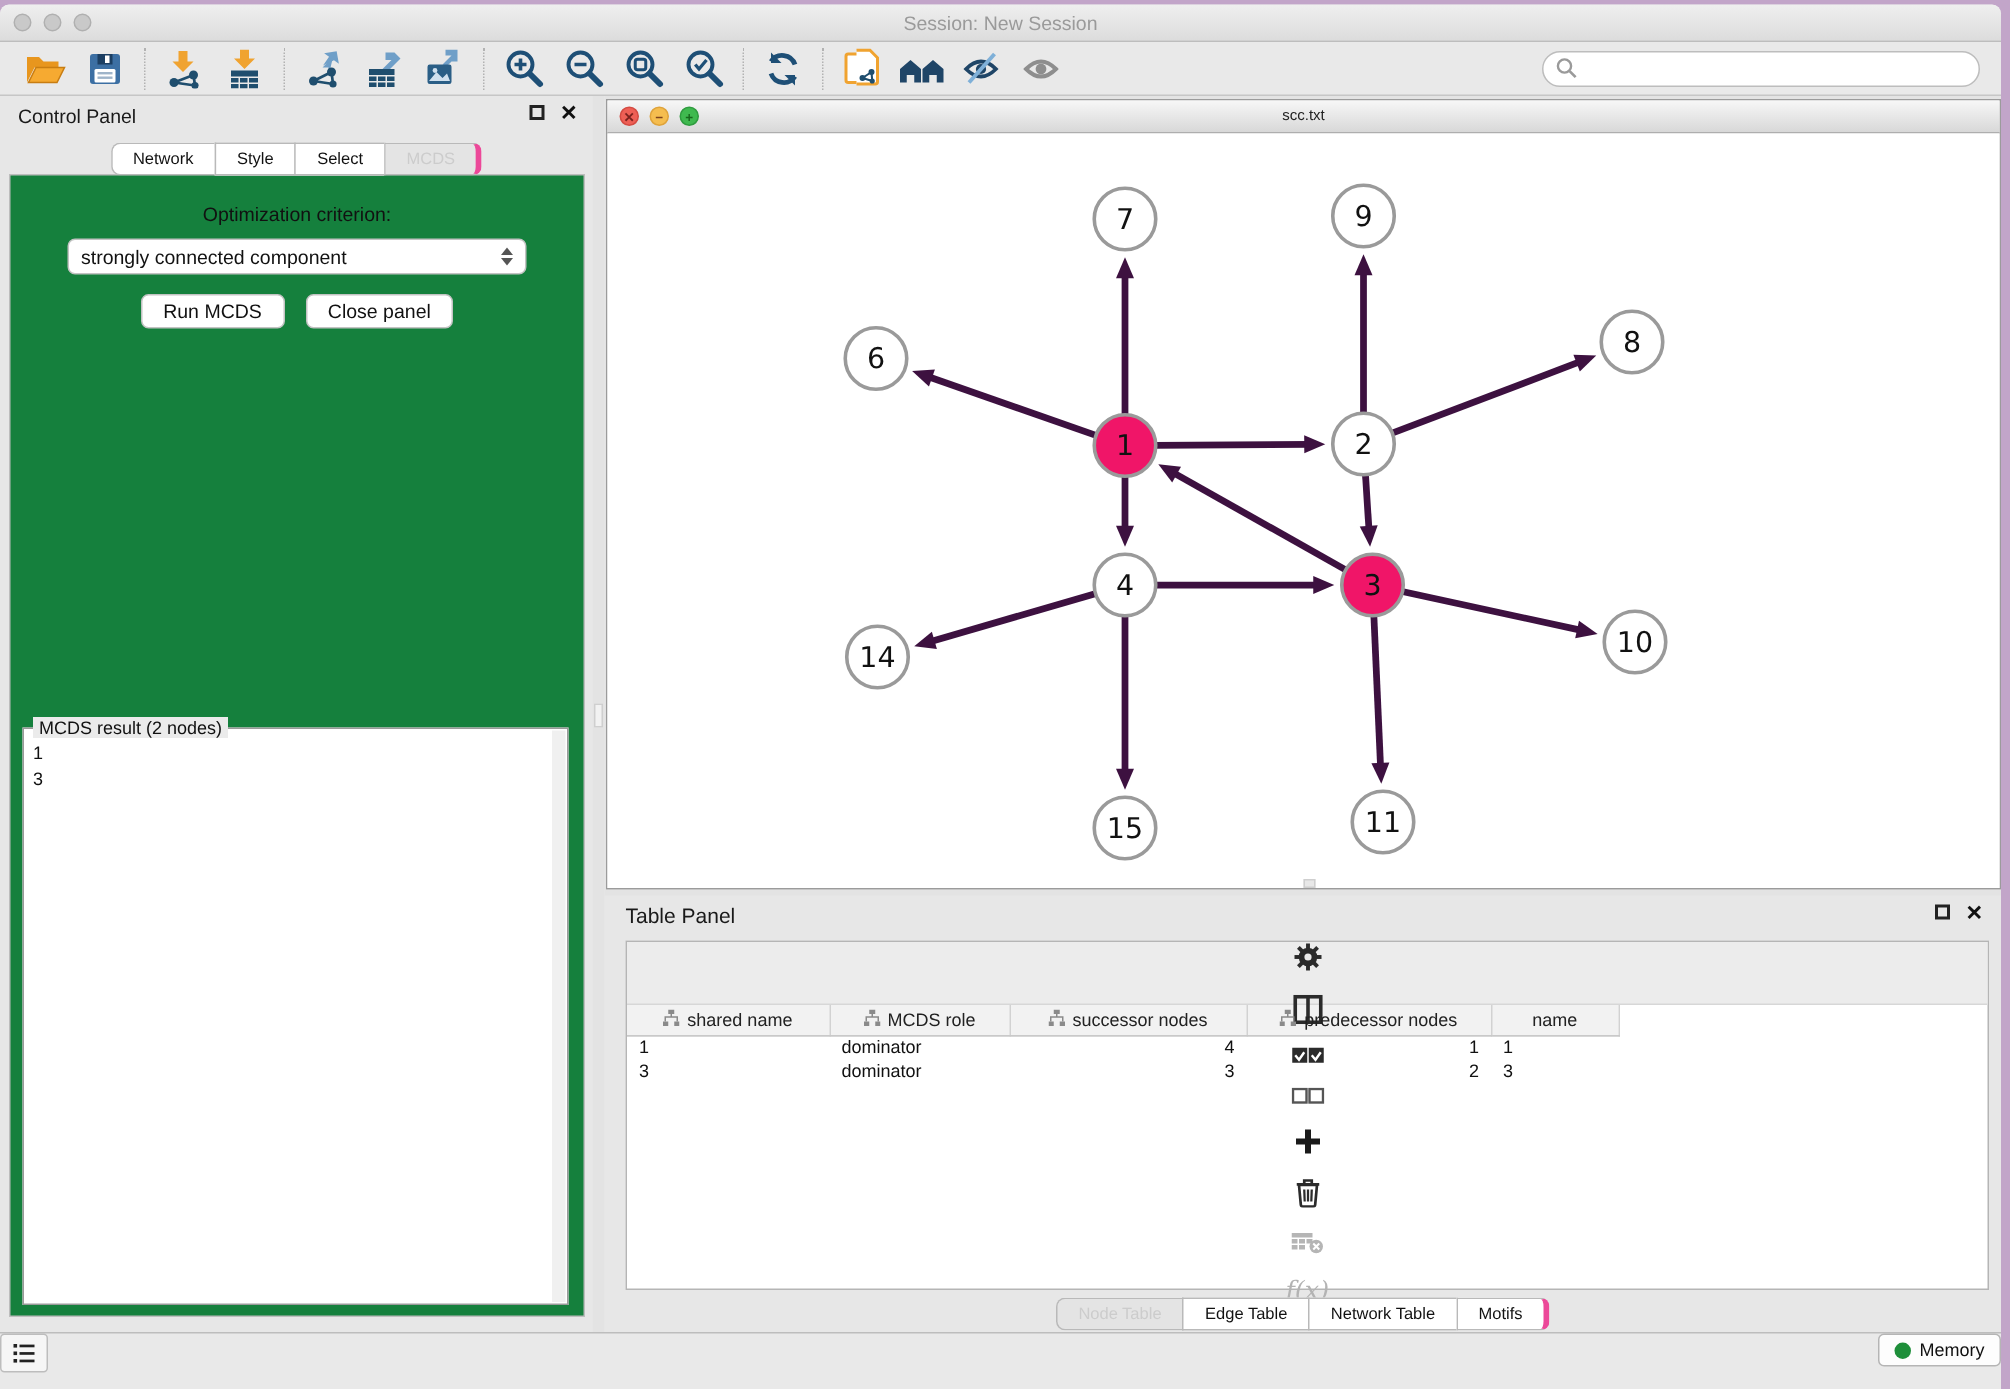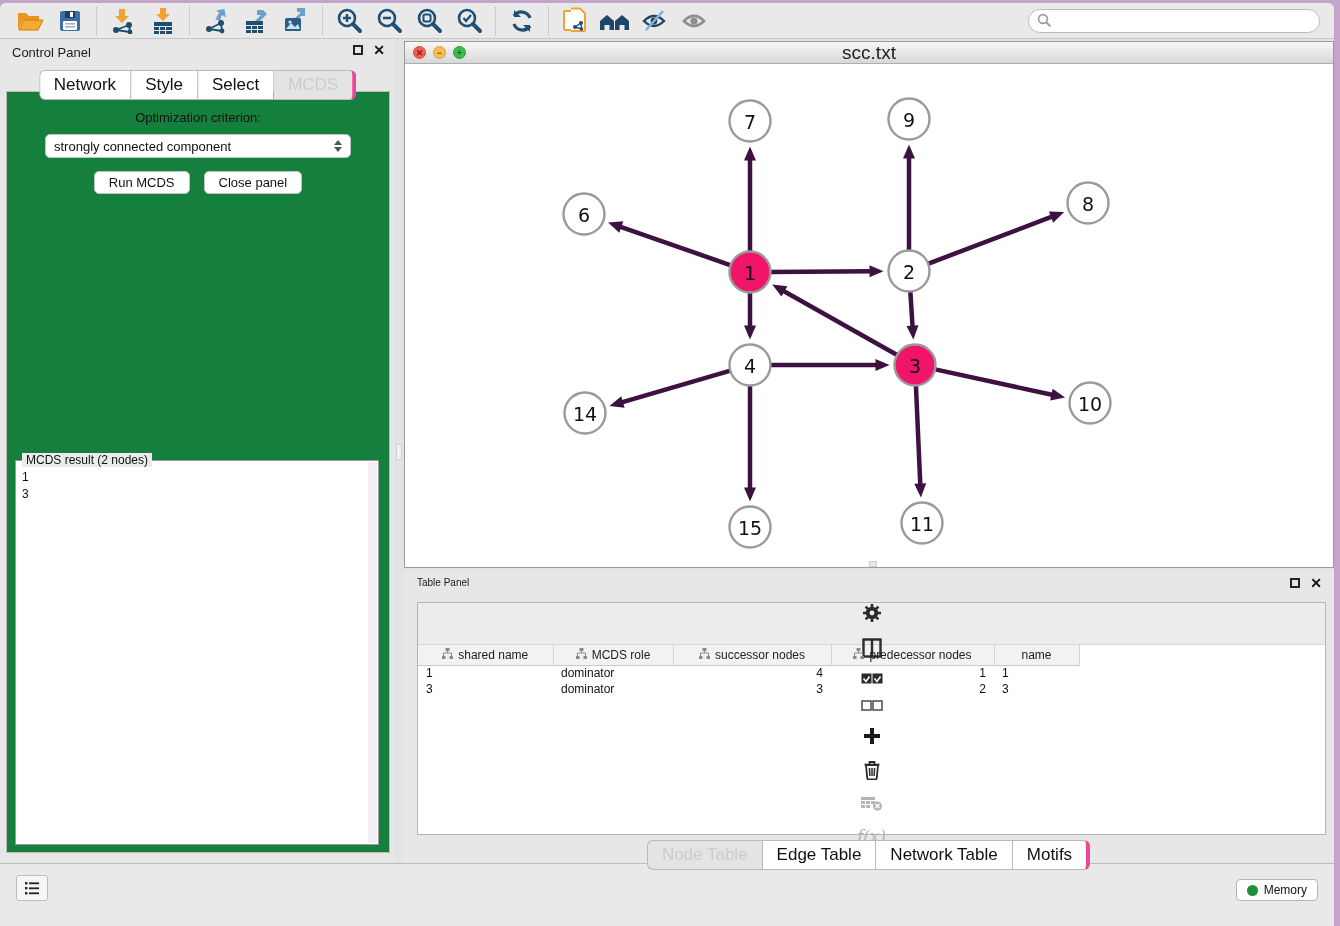--- a/index.html
+++ b/index.html
@@ -31,21 +31,21 @@
   .v-splitter { width:8px; background:#e3e3e3; position:relative; }
   .v-grip { position:absolute; top:405px; left:1px; width:6px; height:16px; background:#f2f2f2; border:1px solid #cfcfcf; }
   .right-area { position:relative; flex:1; background:#e3e3e3; }
 
   
   .cp-head { position:absolute; top:6px; left:12px; font-size:13px; color:#1a1a1a; }
   .panel-ctrls { position:absolute; top:6px; right:10px; display:flex; gap:10px; align-items:center; }
   .ico-float { width:10px; height:10px; border:2px solid #222; }
   .ico-close { font-size:14px; font-weight:bold; color:#111; line-height:10px; }
   .tabrow { position:absolute; top:31px; left:50%; transform:translateX(-50%); display:flex; z-index:2; }
-  .tab { padding:4px 14px; font-size:17px; background:#fff; border:1px solid #b9b9b9; border-right:none;
+  .tab { padding:4px 14px; font-size:11px; background:#fff; border:1px solid #b9b9b9; border-right:none;
     color:#111; white-space:nowrap; }
   .tab:first-child { border-radius:6px 0 0 6px; }
   .tab:last-child { border-right:4px solid #ec4899; border-radius:0 6px 6px 0; }
   .tab.active { background:#e4e4e4; color:#cccccc; }
   .cp-content { position:absolute; top:52px; left:6px; right:5px; bottom:10px;
     border:1px solid #bdbdbd; background:#15803d; }
   .opt-label { margin-top:18px; text-align:center; font-size:13px; color:#111; }
   .select-box { margin:9px 38px 0 38px; height:24px; background:#fff; border:1px solid #c3c3c3;
     border-radius:5px; display:flex; align-items:center; padding:0 8px; font-size:13px; color:#111; }
   .select-box .stepper { margin-left:auto; display:flex; flex-direction:column; gap:2px; }
@@ -58,62 +58,70 @@
     border:1px solid #9a9a9a; background:#fff; }
   .result-legend { position:absolute; top:-8px; left:6px; background:#ebebeb; padding:0 4px; font-size:12px; color:#111; }
   .result-lines { padding:8px 4px 0 6px; font-size:12px; color:#111; line-height:17px; }
   .result-scroll { position:absolute; top:1px; bottom:1px; right:1px; width:9px; background:#f0f0f0; }
 
   
   .net-frame { position:absolute; left:1px; top:2px; right:0; height:527px;
     border:1px solid #9b9b9b; background:#fff; }
   .net-titlebar { position:relative; height:22px; background:linear-gradient(#f7f7f7,#d8d8d8);
     border-bottom:1px solid #aeaeae; }
-  .net-title { text-align:center; font-size:19px; color:#222; line-height:21px; }
+  .net-title { text-align:center; font-size:10px; color:#222; line-height:21px; }
   .ftl { position:absolute; top:4px; display:flex; gap:7px; }
   .ftl span { width:13px; height:13px; border-radius:50%; display:flex; align-items:center; justify-content:center;
     font-size:9px; font-weight:bold; color:rgba(60,0,0,.65); }
   .ftl .red { background:#ee5f55; border:1px solid #d44b42; }
   .ftl .yel { background:#f5bd4f; border:1px solid #dfa33a; }
   .ftl .grn { background:#3fb94f; border:1px solid #2f9c3f; color:rgba(0,60,0,.65); }
   .net-canvas { position:relative; width:100%; height:503px; background:#fff; overflow:hidden; }
   .h-grip { position:absolute; left:50%; bottom:0px; width:8px; height:6px; background:#e8e8e8; border:1px solid #cfcfcf; }
 
   
   .table-panel { position:absolute; left:0; right:0; top:533px; bottom:0; background:#e7e7e7; }
-  .tp-head { position:absolute; top:5px; left:14px; font-size:10px; color:#1a1a1a; }
+  .tp-head { position:absolute; top:5px; left:14px; font-size:14px; color:#1a1a1a; }
   .tp-ctrls { position:absolute; top:6px; right:12px; display:flex; gap:10px; align-items:center; }
   .tp-box { position:absolute; left:14px; right:8px; top:30px; height:233px; border:1px solid #b5b5b5; background:#fff; }
   .tp-toolbar { display:flex; align-items:center; gap:15px; height:42px; background:#ececec; padding:0 12px;
     border-bottom:1px solid #d7d7d7;flex-direction:column; }
   .tp-toolbar .tbtn { width:26px; height:26px; }
   table.grid { border-collapse:collapse; width:auto; table-layout:fixed; font-size:12px; }
   table.grid th { background:#f2f2f2; border-right:1px solid #d2d2d2; border-bottom:1px solid #c9c9c9;
     font-weight:normal; color:#222; height:20px; padding:0 4px; }
   table.grid th .thc { display:flex; align-items:flex-start; justify-content:center; gap:5px; }
   table.grid td { height:16px; padding:0 8px; color:#111; white-space:nowrap; }
   td.ar { text-align:right; padding-right:16px; }
   .bottom-tabs { position:absolute; left:0; right:0; top:268px; display:flex; justify-content:center; }
 
   
-  .status-bar { display:flex; align-items:flex-end; height:38px; background:#e9e9e9;
-    border-top:1px solid #bdbdbd; padding:0 16px; }
+  .status-bar { display:flex; align-items:flex-start; height:38px; background:#e9e9e9;
+    border-top:1px solid #bdbdbd; padding:0 0; }
   .sq-btn { width:32px; height:26px; background:#f6f6f6; border:1px solid #bdbdbd; border-radius:3px;
     display:flex; align-items:center; justify-content:center; }
   .mem-btn { margin-left:auto; display:flex; align-items:center; gap:6px; background:#fdfdfd;
     border:1px solid #b5b5b5; border-radius:4px; padding:3px 10px; font-size:12px; color:#111; }
   .mem-dot { width:11px; height:11px; border-radius:50%; background:#1e8f3a; }
   .fx { font-family:"DejaVu Serif", serif; font-style:italic; font-size:17px; color:#b3b3b3; }
 </style>
 </head>
 <body>
 
 <div class="screen">
 <div class="app-window">
 
+  <div class="titlebar">
+    <div class="traffic">
+      <span class="tl-dot"></span>
+      <span class="tl-dot"></span>
+      <span class="tl-dot"></span>
+    </div>
+    <div class="win-title">Session: New Session</div>
+  </div>
 
   <div class="toolbar">
     <div class="tbtn">
       <svg width="28" height="24" viewBox="0 0 28 24">
         <path d="M2 21 V4 h8 l3 3 h10 v4 H7 Z" fill="#e8961e"></path>
         <path d="M3 21 L8 11 h19 l-5 10 Z" fill="#f6aa31" stroke="#c87d12" stroke-width="1"></path>
       </svg>
     </div>
     <div class="tbtn">
       <svg width="24" height="24" viewBox="0 0 24 24">

